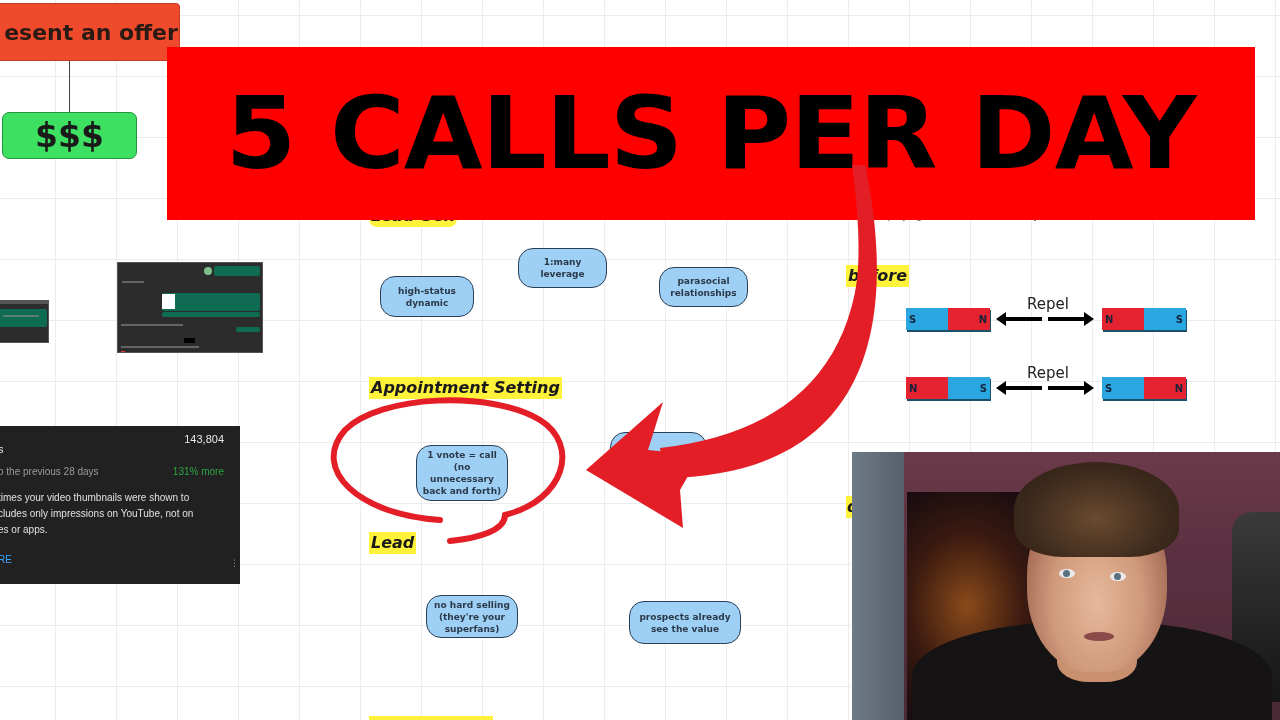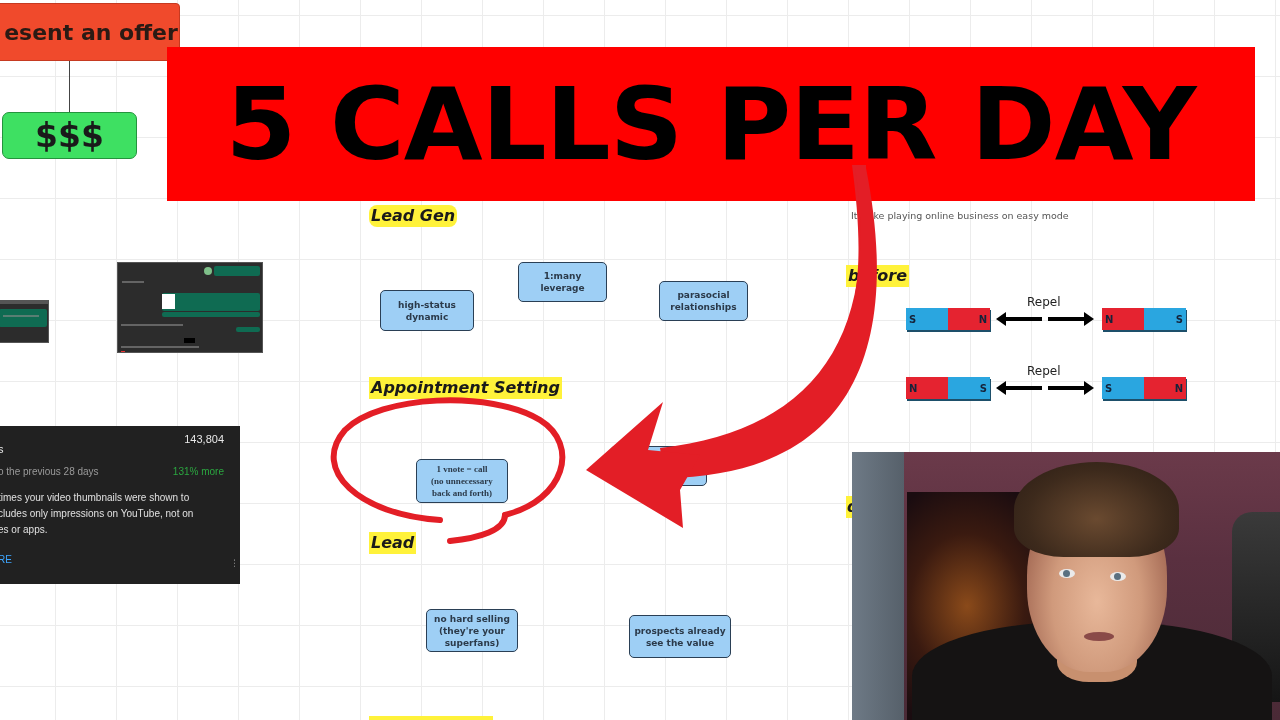--- a/index.html
+++ b/index.html
@@ -28,44 +28,44 @@
   .offer-connector { left: 69px; top: 61px; width: 1px; height: 51px; background: #444; }
   .money-box {
     left: 2px; top: 112px; width: 135px; height: 47px;
     background: #3ee062; border: 1px solid #24933d; border-radius: 7px;
     display: flex; align-items: center; justify-content: center;
     font-family: "DejaVu Sans", sans-serif; font-weight: bold; font-size: 33px; color: #1a1a1a;
   }
 
   
   .banner {
-    left: 167px; top: 47px; width: 1088px; height: 154px;
+    left: 167px; top: 47px; width: 1088px; height: 173px;
     background: #ff0000;
     display: flex; align-items: center; justify-content: center;
   }
   .banner-text {
     font-family: "DejaVu Sans", sans-serif; font-weight: bold;
     font-size: 100px; color: #000; letter-spacing: -1px;
     transform: scaleX(1.02);
     white-space: nowrap;
   }
 
   
   .heading {
     font-family: "DejaVu Sans", sans-serif; font-style: italic; font-weight: bold;
     font-size: 16px; color: #1a1a1a; background: #fff23a; padding: 1px 2px;
     white-space: nowrap; line-height: 20px;
   }
 
   
   .node {
-    background: #9ecff5; border: 1.5px solid #2a3f55; border-radius: 5px;
+    background: #9ecff5; border: 1.5px solid #2a3f55; border-radius: 15px;
     display: flex; align-items: center; justify-content: center; text-align: center;
     font-family: "DejaVu Sans", sans-serif; font-size: 9px; font-weight: bold; color: #2b3a4a;
-    line-height: 12px; white-space: pre-line; padding: 2px 4px; margin-top: 14px;
+    line-height: 12px; white-space: pre-line; padding: 2px 4px;
   }
 
   .small-note {
     font-family: "DejaVu Sans", sans-serif; font-size: 9.5px; color: #555;
     white-space: nowrap;
   }
 
   
   .magnet {
     width: 84px; height: 22px; display: flex; position: absolute;
@@ -73,21 +73,21 @@
   }
   .magnet .half {
     flex: 1; display: flex; align-items: center;
     font-family: "DejaVu Sans", sans-serif; font-weight: bold; font-size: 10px; color: #15233a;
     padding: 0 3px;
   }
   .half.s { background: #2aa6e0; }
   .half.n { background: #e52330; }
   .half.right { justify-content: flex-end; }
   .repel-label {
-    font-family: "DejaVu Sans", sans-serif; font-size: 12px; color: #222; position: absolute;
+    font-family: "DejaVu Sans", sans-serif; font-size: 15px; color: #222; position: absolute;
   }
   .arrow-l, .arrow-r { position: absolute; height: 4px; background: #000; width: 46px; }
   .arrow-l::before {
     content: ""; position: absolute; left: -8px; top: -5px;
     border-right: 10px solid #000; border-top: 7px solid transparent; border-bottom: 7px solid transparent;
   }
   .arrow-r::after {
     content: ""; position: absolute; right: -8px; top: -5px;
     border-left: 10px solid #000; border-top: 7px solid transparent; border-bottom: 7px solid transparent;
   }
@@ -185,30 +185,30 @@
 </div>
 
 <div class="abs heading" style="left:369px; top:205px;border-radius:8px;">Lead Gen</div>
 <div class="abs node" style="left:380px; top:276px; width:94px; height:41px;">high-status
 dynamic</div>
 <div class="abs node" style="left:518px; top:248px; width:89px; height:40px;">1:many leverage</div>
 <div class="abs node" style="left:659px; top:267px; width:89px; height:40px;">parasocial
 relationships</div>
 
 <div class="abs heading" style="left:369px; top:377px;text-align:right;">Appointment Setting</div>
-<div class="abs node" style="left:416px; top:445px; width:92px; height:44px;font-family:Liberation Serif, serif;">1 vnote = call
+<div class="abs node" style="left:416px; top:445px; width:92px; height:56px;">1 vnote = call
 (no unnecessary
 back and forth)</div>
 <div class="abs node" style="left:610px; top:432px; width:97px; height:40px;"></div>
 
 <div class="abs heading" style="left:369px; top:532px;">Lead</div>
 <div class="abs node" style="left:426px; top:595px; width:92px; height:43px;">no hard selling
 (they're your
 superfans)</div>
-<div class="abs node" style="left:629px; top:601px; width:102px; height:43px;">prospects already
+<div class="abs node" style="left:629px; top:601px; width:112px; height:43px;">prospects already
 see the value</div>
 
 <div class="abs" style="left:369px; top:716px; width:124px; height:4px; background:#fff23a;"></div>
 
 <div class="abs small-note" style="left:851px; top:210px;">It's like playing online business on easy mode</div>
 <div class="abs heading" style="left:846px; top:265px;">before</div>
 
 <div>
   <span class="repel-label" style="left:1027px; top:295px;">Repel</span>
   <div class="magnet" style="left:906px; top:308px;">

